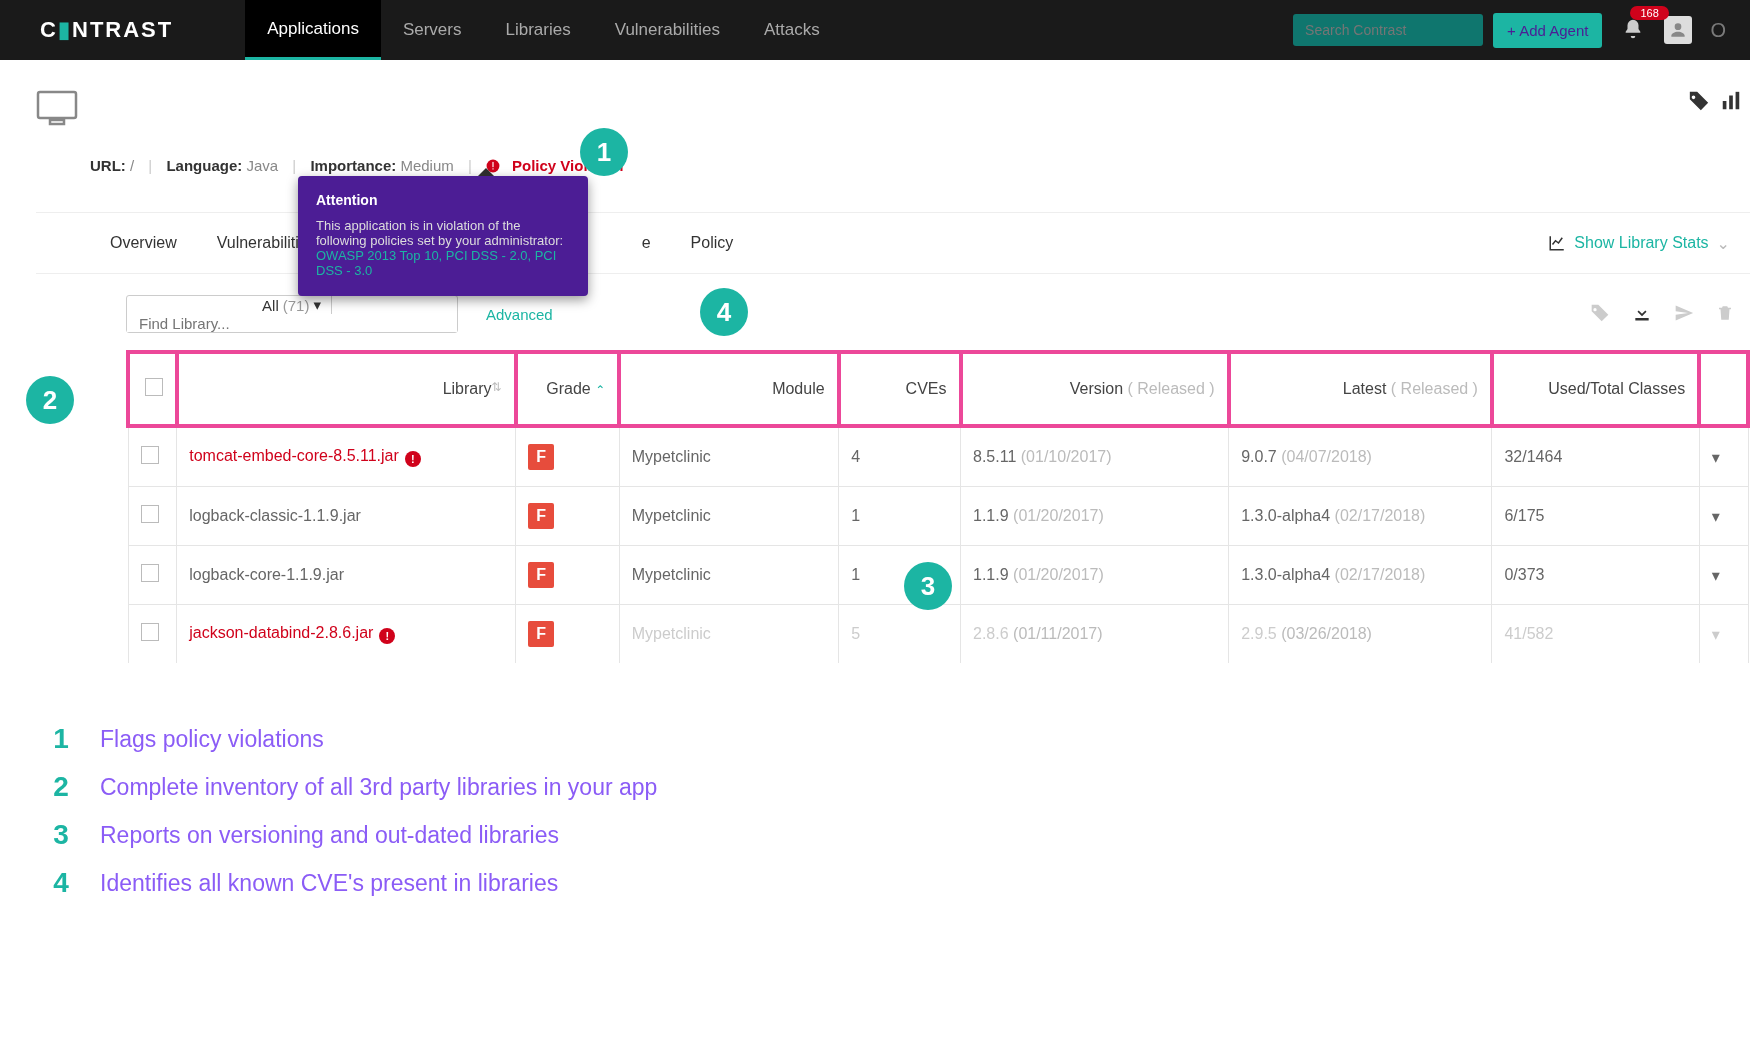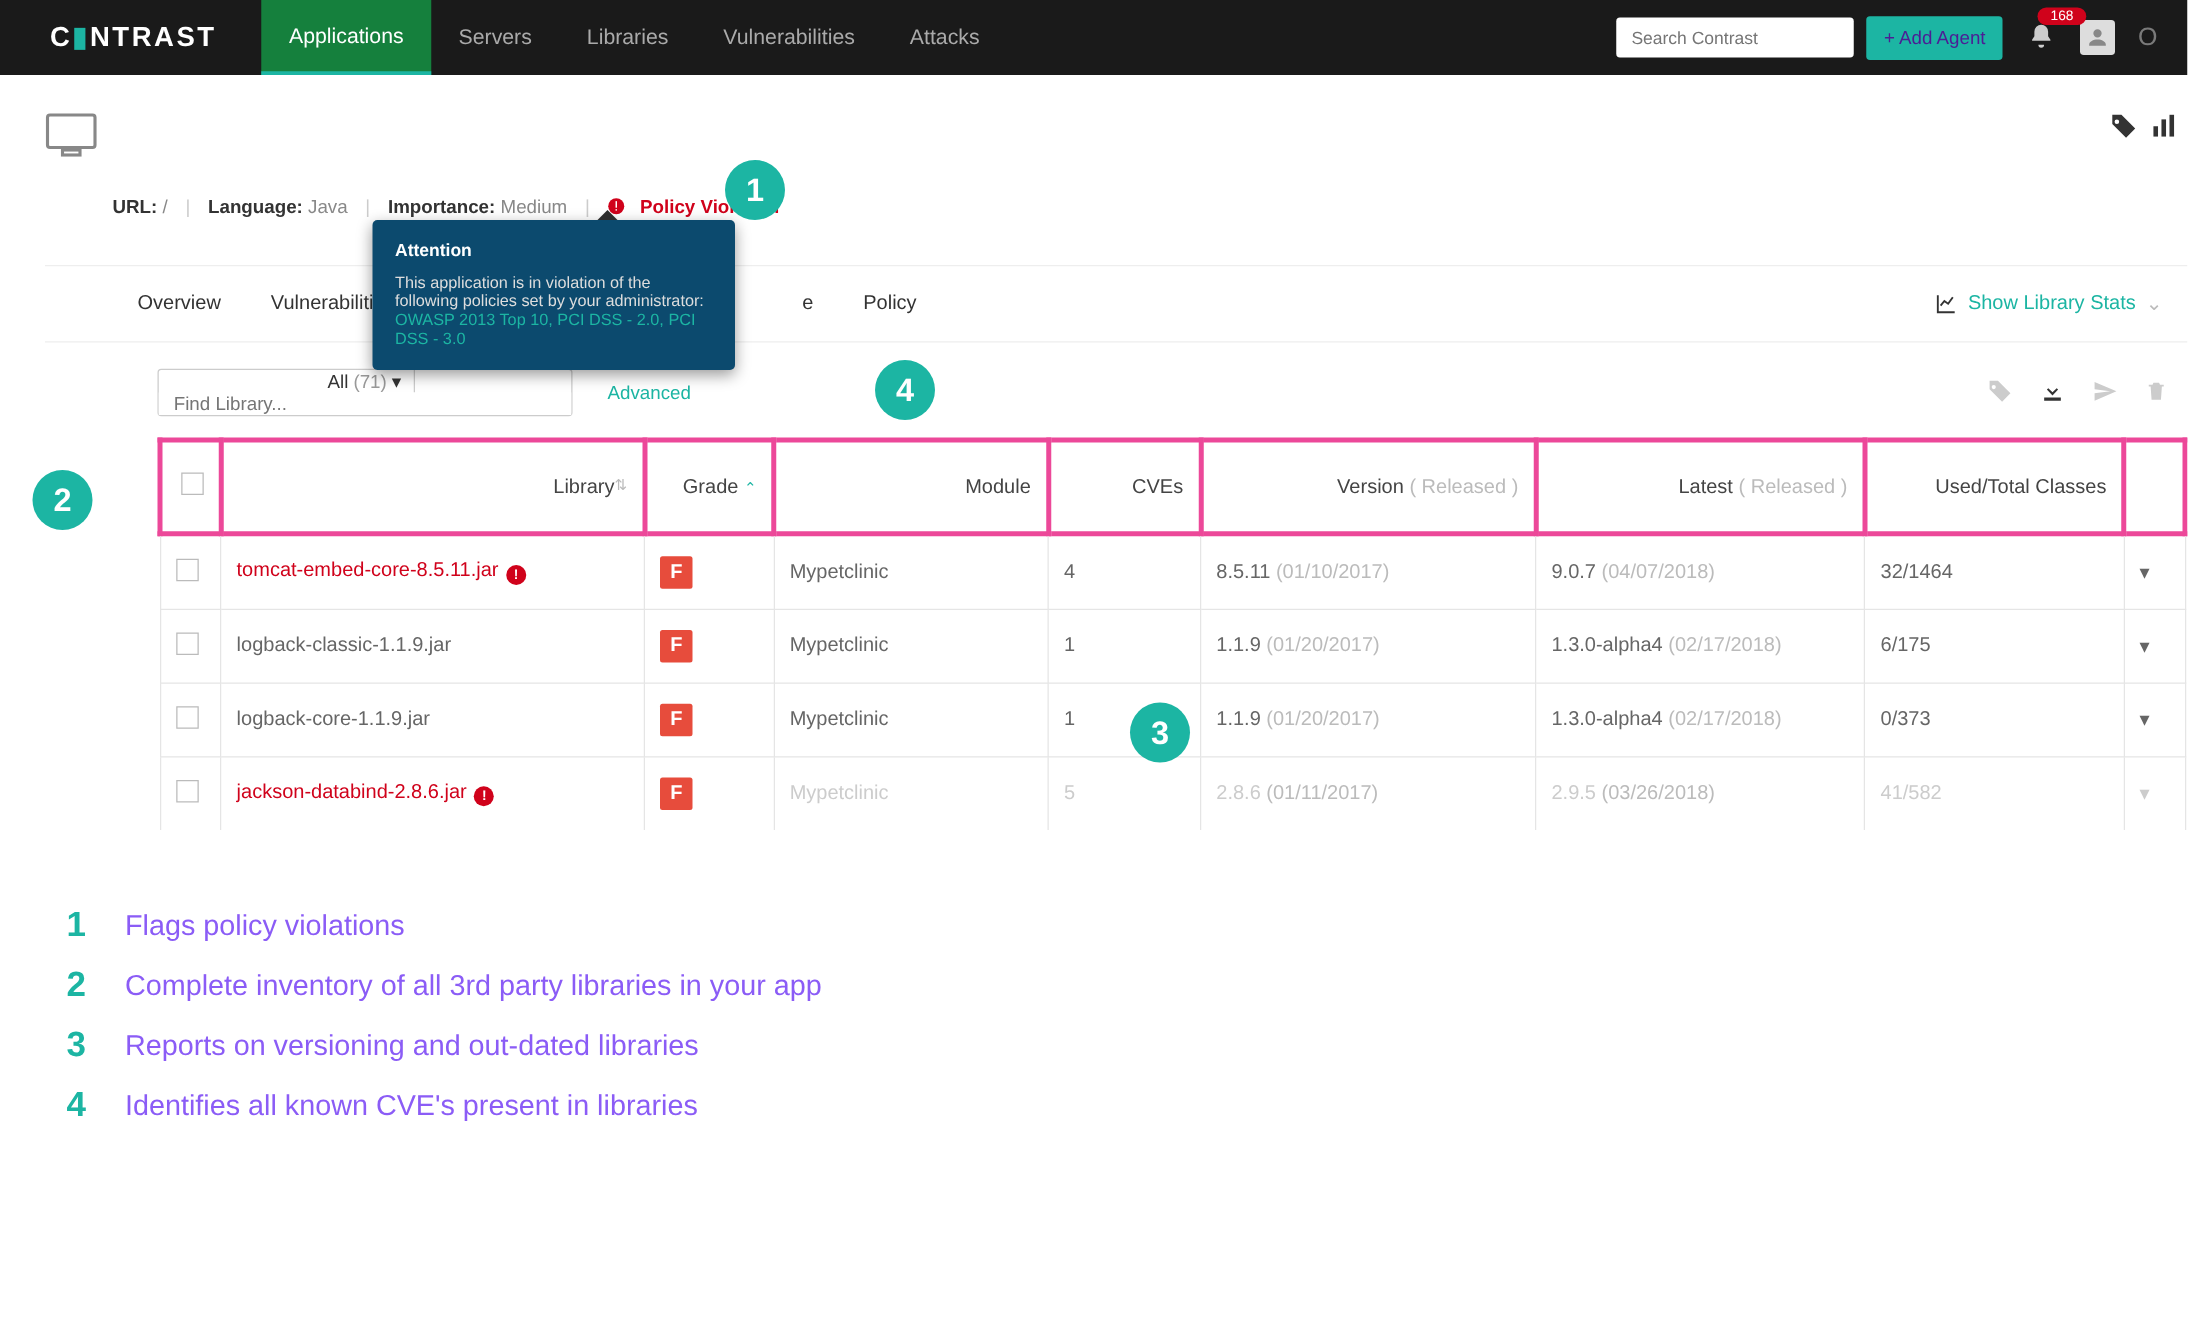--- a/index.html
+++ b/index.html
@@ -3,23 +3,23 @@
 <meta charset="utf-8">
 <style>
   * { box-sizing: border-box; margin: 0; padding: 0; }
   body { font-family: "Helvetica Neue", Arial, sans-serif; font-size: 14px; color: #333; background: #fff; width: 1750px; }
   
   
   .topnav { background: #1a1a1a; height: 60px; display: flex; align-items: center; padding: 0 24px 0 40px; }
   .logo { color: #fff; font-size: 22px; font-weight: 700; letter-spacing: 2px; display: flex; align-items: center; }
   .logo .o { color: #1cb5a3; display:inline-block; }
   .nav-link { color: #aaa; padding: 0 22px; height: 60px; display: flex; align-items: center; font-size: 17px; cursor: pointer; }
-  .nav-link.active { color: #fff; background: #15803d; border-bottom: 3px solid #1cb5a3; }
+  .nav-link.active { color: #fff; background: #000000; border-bottom: 3px solid #1cb5a3; margin-left: 36px; }
   .spacer { flex: 1; }
-  .search { background:#ffffff; border:none; padding:8px 12px; width:190px; font-size:14px; border-radius:3px; }
+  .search { background:#0f766e; border:none; padding:8px 12px; width:190px; font-size:14px; border-radius:3px; }
   .add-agent { background:#1cb5a3; color:#4c1d95; border:none; padding:9px 14px; margin-left:10px; border-radius:3px; font-size:15px; cursor:pointer; }
   .bell-wrap { position:relative; margin-left:20px; color:#ccc; }
   .badge-red { position:absolute; top:-12px; left:8px; background:#d0021b; color:#fff; font-size:11px; padding:1px 10px; border-radius:8px; }
   .avatar { width:28px; height:28px; background:#ddd; margin-left:20px; border-radius:3px; display:flex; align-items:center; justify-content:center; }
   .avatar svg { fill:#888; }
   .overflow-o { color:#7a7a7a; font-size:20px; margin-left:18px; }
 
   
   .content { padding: 30px 0 0 36px; }
   .monitor-icon { width:42px; height:36px; display:inline-block; }
@@ -35,21 +35,21 @@
   .tag-icon svg { fill:#333; }
   .bars-icon svg { fill:#333; }
 
   
   .tabs-row { display:flex; align-items:center; border-top:1px solid #eee; border-bottom:1px solid #eee; margin-top:38px; height:62px; }
   .tab { padding:0 20px; font-size:16px; color:#333; cursor:pointer; }
   .show-stats { margin-left:auto; margin-right:20px; color:#1cb5a3; font-size:16px; display:flex; align-items:center; gap:8px; cursor:pointer; }
   .show-stats svg { stroke:#333; fill:none; }
 
   
-  .tooltip { position:absolute; left:298px; top:176px; width:290px; background:#0c4a6e; color:#ddd; padding:16px 18px 18px 18px; border-radius:4px; font-size:13px; z-index:100; box-shadow:0 4px 12px rgba(0,0,0,.4);}
+  .tooltip { position:absolute; left:298px; top:176px; width:290px; background:#4c1d95; color:#ddd; padding:16px 18px 18px 18px; border-radius:4px; font-size:13px; z-index:100; box-shadow:0 4px 12px rgba(0,0,0,.4);}
   .tooltip::before { content:""; position:absolute; top:-8px; left:180px; border-left:8px solid transparent; border-right:8px solid transparent; border-bottom:8px solid #2d2d2d; }
   .tooltip h4 { color:#fff; font-size:14px; margin-bottom:10px; font-weight:600; }
   .tooltip a { color:#1cb5a3; text-decoration:none; }
 
   
   .filter-row { display:flex; align-items:center; margin:18px 0 0 90px; height:44px; }
   .filter-box { border:1px solid #ccc; border-radius:3px; display:flex; align-items:center; height:38px;flex-direction:column; }
   .filter-all { border-right:1px solid #ccc; padding:0 10px; display:flex; align-items:center; gap:4px; font-size:15px; }
   .filter-all .cnt { color:#999; }
   .filter-input { border:none; outline:none; padding:0 12px; width:330px; font-size:15px; height:36px; }

